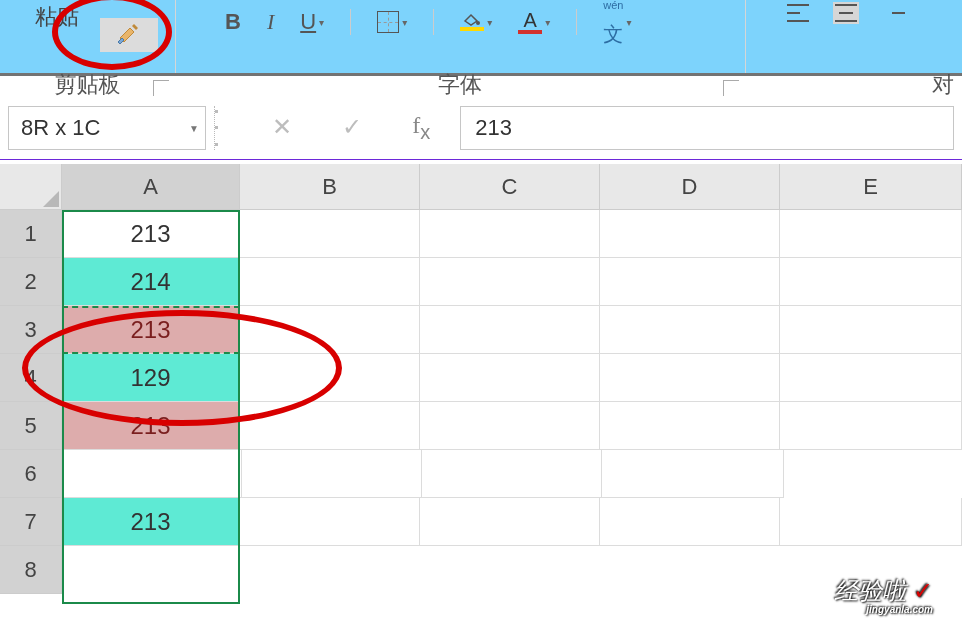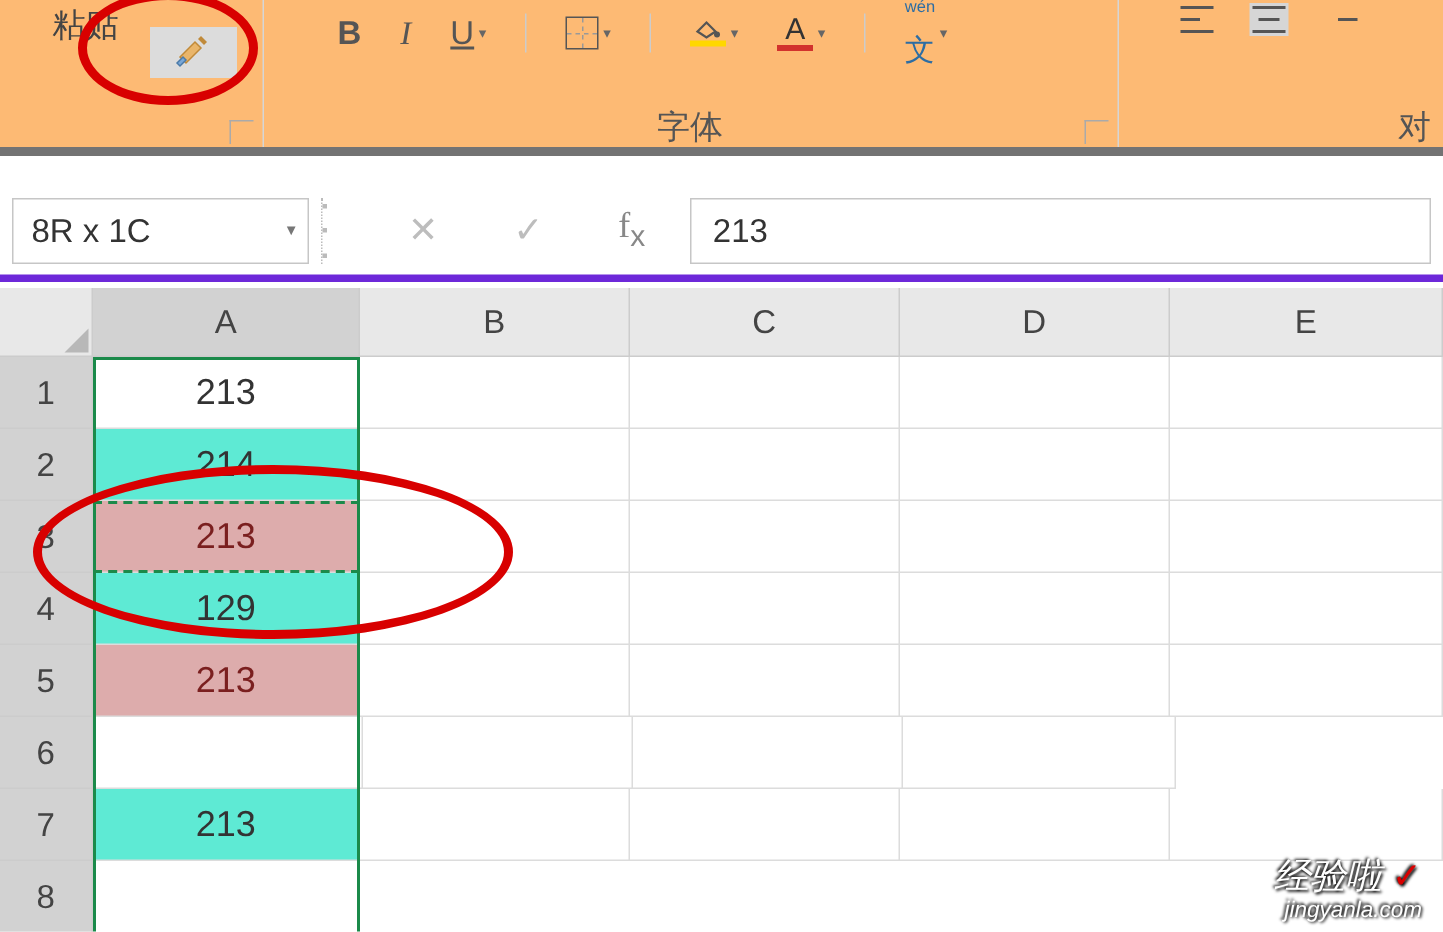--- a/index.html
+++ b/index.html
@@ -1,19 +1,19 @@
 <!DOCTYPE html>
 <html><head>
 <meta charset="utf-8">
 <style>
   * { box-sizing: border-box; font-family: "Microsoft YaHei", Arial, sans-serif; }
   body { margin: 0; width: 962px; height: 621px; background: #fff; overflow: hidden; position: relative; }
 
   
-  .ribbon { background: #fdba74; border-bottom: 6px solid #737373; height: 104px; position: relative; }
+  .ribbon { background: #7dd3fc; border-bottom: 3px solid #737373; height: 76px; position: relative; }
   .ribbon-sep { position: absolute; top: 0; bottom: 0; width: 1px; background: #d6d6d6; }
   .sep1 { left: 175px; }
   .sep2 { left: 745px; }
 
   .clipboard-group { position: absolute; left: 0; top: 0; width: 175px; height: 100px; }
   .paste-label { position: absolute; left: 35px; top: 2px; font-size: 22px; color: #444; }
   .fmt-painter { position: absolute; left: 100px; top: 18px; width: 58px; height: 34px; background: #dcdcdc; display: flex; align-items: center; justify-content: center; }
   .brush-svg { width: 26px; height: 22px; }
   .group-label { position: absolute; bottom: 0; left: 0; font-size: 22px; color: #555; height: 30px; display: flex; align-items: center; justify-content: center; }
   .clipboard-label { width: 175px; }
@@ -42,21 +42,21 @@
   .align-label { position: absolute; bottom: 0; right: 8px; font-size: 22px; color: #555; height: 30px; display: flex; align-items: center; }
   .align-buttons { position: absolute; left: 40px; top: 2px; display: flex; gap: 22px; align-items: center; }
   .align-btn { width: 26px; height: 22px; display: flex; flex-direction: column; justify-content: space-between; cursor: pointer; padding: 2px; }
   .align-btn span { height: 2px; background: #555; }
   .al-l span:nth-child(2) { width: 60%; }
   .al-c span { margin: 0 auto; width: 100%; } .al-c span:nth-child(2){ width: 60%; }
   .al-c-active { background: #d6d6d6; }
   .al-r span { margin-left: auto; } .al-r span:nth-child(2){ width:60%; }
 
   
-  .formula-bar { height: 64px; border-bottom: 5px solid #6d28d9; display: flex; align-items: center; padding: 0 8px; background: #fff; gap: 0; margin-top: 20px; text-align: right; }
+  .formula-bar { height: 64px; border-bottom: 1px solid #6d28d9; display: flex; align-items: center; padding: 0 8px; background: #fff; gap: 0; margin-top: 20px; text-align: right; }
   .name-box { width: 198px; height: 44px; border: 1px solid #c6c6c6; display: flex; align-items: center; padding: 0 12px; font-size: 22px; color: #333; background: #fff; position: relative; }
   .name-dd { position: absolute; right: 6px; top: 50%; transform: translateY(-50%); font-size: 10px; color: #777; }
   .fb-sep { width: 20px; height: 44px; border-left: 1px dotted #bbb; margin: 0 8px; display: flex; flex-direction: column; justify-content: space-between; padding: 4px 0; }
   .fb-sep i { display: block; width: 3px; height: 3px; background: #bbb; }
   .fb-btns { display: flex; align-items: center; gap: 50px; color: #bdbdbd; font-size: 24px; margin-left: 30px; margin-right: 30px; }
   .fx { font-family: "Times New Roman", serif; color: #888; }
   .fb-input { flex: 1; height: 44px; border: 1px solid #c6c6c6; padding: 0 14px; font-size: 22px; color: #333; display: flex; align-items: center; background: #fff; }
 
   
   .sheet-area { position: relative; margin-top: 4px; }
@@ -82,41 +82,42 @@
 
   .selection-outline { position: absolute; left: 62px; top: 46px; width: 178px; height: 394px; border: 2px solid #1b8a4a; pointer-events: none; }
   .marching { position: absolute; left: 62px; top: 142px; width: 178px; height: 48px; border: 2px dashed #1b8a4a; pointer-events: none; }
 
   
   .anno-ellipse { position: absolute; border: 6px solid #d80000; border-radius: 50%; pointer-events: none; }
   .anno1 { left: 52px; top: -6px; width: 120px; height: 76px; }
   .anno2 { left: 22px; top: 310px; width: 320px; height: 116px; }
 
   
-  .watermark { position: absolute; right: 14px; bottom: 6px; text-align: right; color: #fff; text-shadow: 1px 1px 2px #000, -1px -1px 2px #000; font-style: italic; line-height: 1.1; pointer-events: none; }
+  .watermark { position: absolute; right: 29px; bottom: 6px; text-align: right; color: #fff; text-shadow: 1px 1px 2px #000, -1px -1px 2px #000; font-style: italic; line-height: 1.1; pointer-events: none; }
   .wm-top { font-size: 24px; }
   .wm-top .chk { color: #d80000; font-style: normal; }
-  .wm-bot { font-size: 15px; }
+  .wm-bot { font-size: 10px; font-weight: bold; }
 </style>
 </head>
 <body>
 
 <div class="ribbon">
   <div class="ribbon-sep sep1"></div>
   <div class="ribbon-sep sep2"></div>
 
   <div class="clipboard-group">
     <div class="paste-label">粘贴</div>
     <div class="fmt-painter">
       <svg class="brush-svg" viewBox="0 0 26 22">
         <path d="M4 14 L14 4 L18 8 L8 18 Z" fill="#e9b56a" stroke="#c08a3a"></path>
         <path d="M2 18 L6 14 L8 16 L4 20 Z" fill="#7aa7d6" stroke="#4a7aa8"></path>
         <path d="M16 2 L20 6 L22 4 L18 0 Z" fill="#c08a3a"></path>
       </svg>
     </div>
+    <div class="group-label clipboard-label">剪贴板</div>
     <div class="launcher"></div>
   </div>
 
   <div class="font-group">
     <div class="font-buttons">
       <div class="btn" style="font-weight:bold;">B</div>
       <div class="btn" style="font-style:italic;font-family:serif;">I</div>
       <div class="btn">
         <span class="u-letter">U</span>
         <span class="dd">▾</span>

